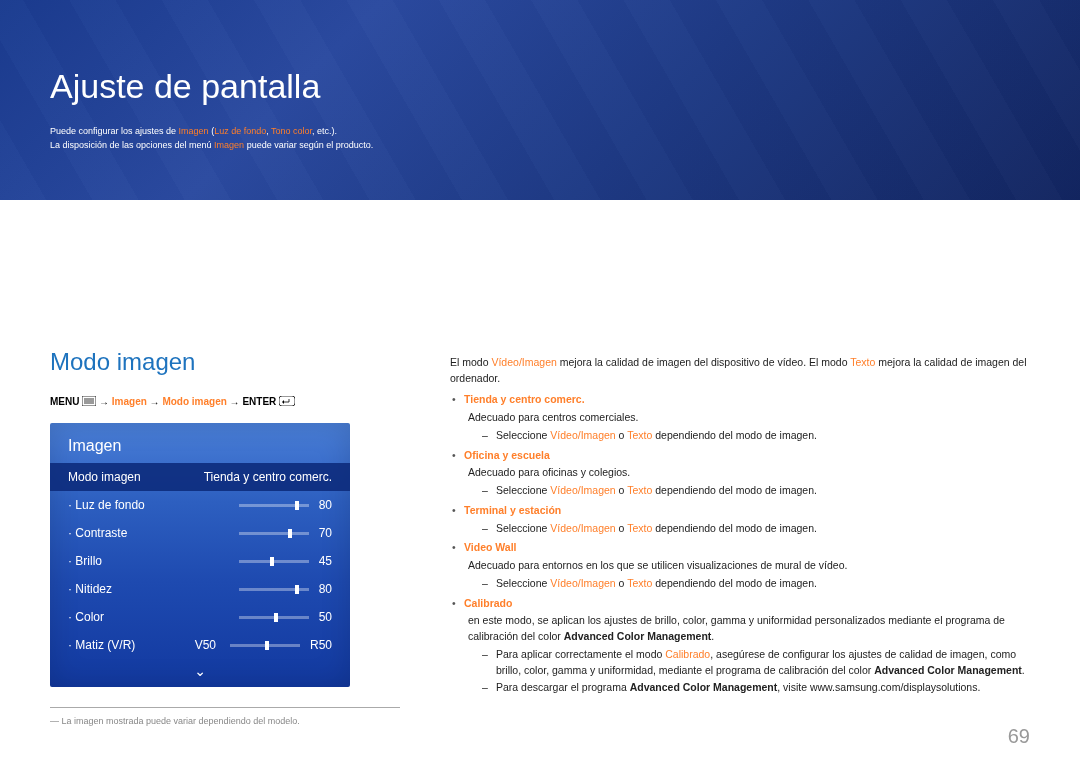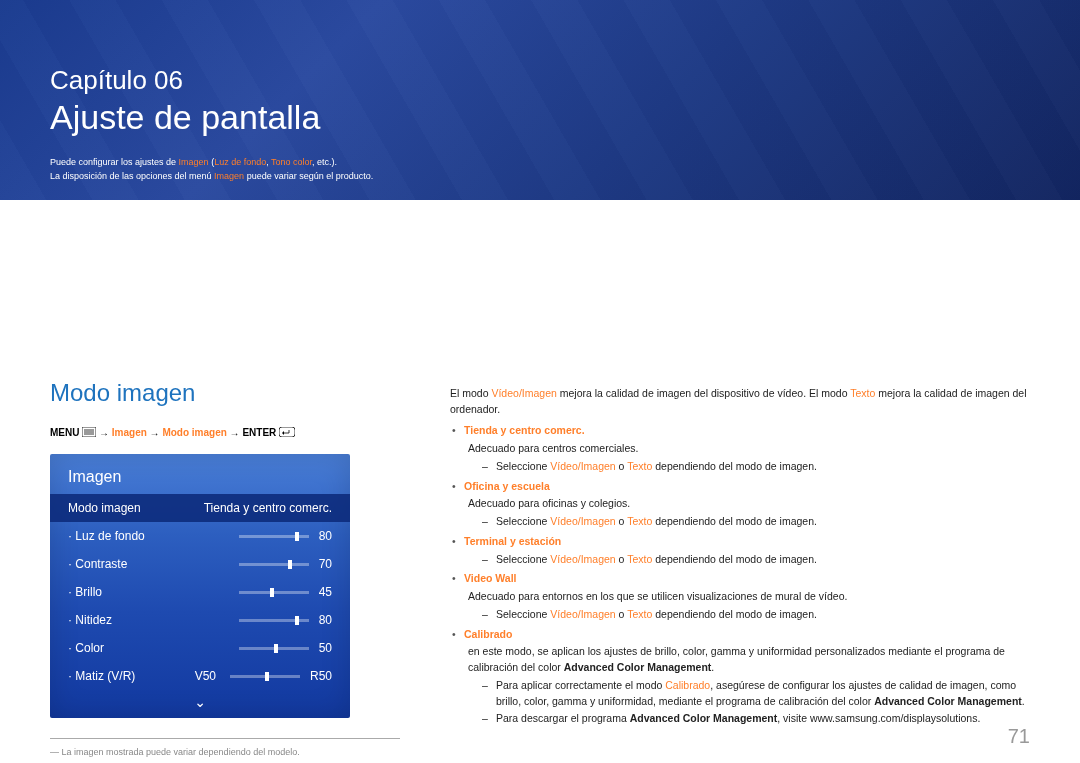--- a/index.html
+++ b/index.html
@@ -47,21 +47,20 @@
 </style>
 </head>
 <body>
 
 <div class="page">
   <div class="hero">
       <div class="hero-pattern"></div>
     </div>
 
   <div class="hero-content">
-    <div class="chapter">Capítulo 06</div>
     <div class="title">Ajuste de pantalla</div>
     <div class="intro">
       <span>Puede configurar los ajustes de </span><span class="accent">Imagen</span><span> (</span><span class="accent">Luz de fondo</span><span>, </span><span class="accent">Tono color</span><span>, etc.).</span><br>
       <span>La disposición de las opciones del menú </span><span class="accent">Imagen</span><span> puede variar según el producto.</span>
     </div>
   </div>
 
   <div class="main">
     <div class="left">
       <div class="section-title">Modo imagen</div>
@@ -162,14 +161,14 @@
   <span class="accent"><strong>Calibrado</strong></span>
   <div class="sub-desc">en este modo, se aplican los ajustes de brillo, color, gamma y uniformidad personalizados mediante el programa de calibración del color <strong>Advanced Color Management</strong>.</div>
   <ul class="sub-dash">
     <li>Para aplicar correctamente el modo <span class="accent">Calibrado</span>, asegúrese de configurar los ajustes de calidad de imagen, como brillo, color, gamma y uniformidad, mediante el programa de calibración del color <strong>Advanced Color Management</strong>.</li>
     <li>Para descargar el programa <strong>Advanced Color Management</strong>, visite www.samsung.com/displaysolutions.</li>
   </ul></li>
         </ul>
     </div>
   </div>
 
-  <div class="page-num">71</div>
+  <div class="page-num">69</div>
 </div>
 
 </body></html>

